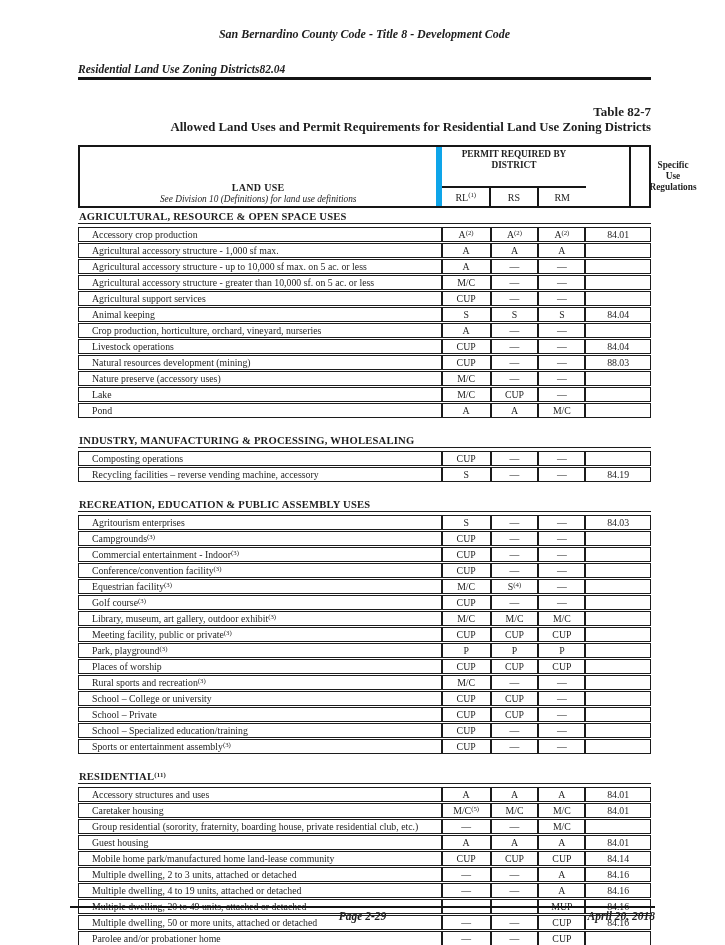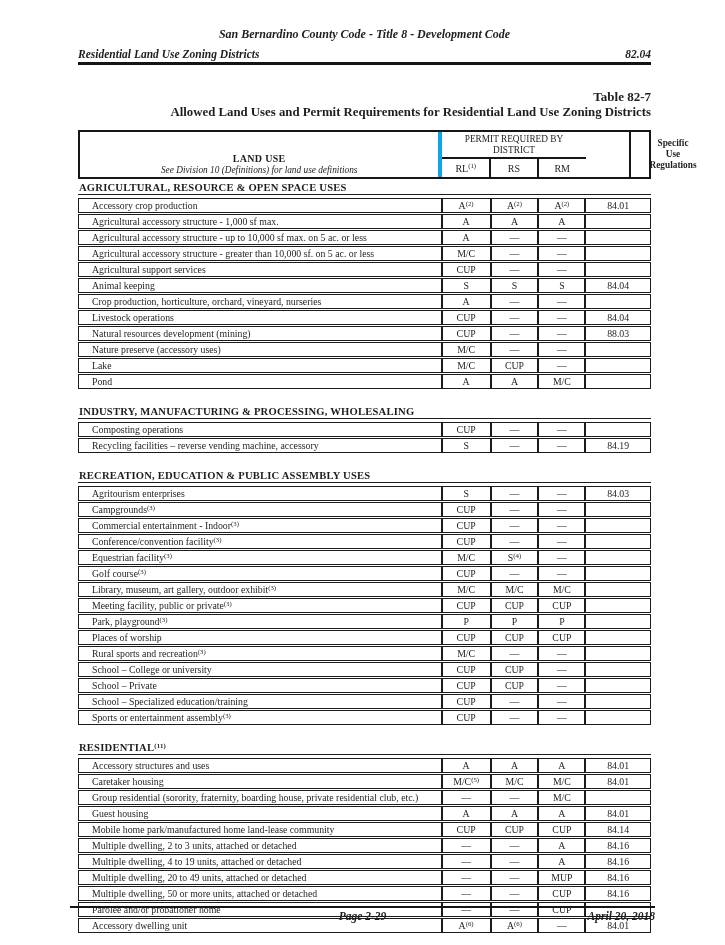--- a/index.html
+++ b/index.html
@@ -3,36 +3,36 @@
 <meta charset="utf-8">
 <style>
   html,body{margin:0;padding:0;}
   body{
     width:725px;height:945px;background:#ffffff;position:relative;
     font-family:"Liberation Serif","DejaVu Serif",serif;color:#1e1e1e;
     -webkit-font-smoothing:antialiased;overflow:hidden;
   }
   .content{position:absolute;left:78px;width:573px;top:8px;}
   .doc-title{margin-top:19px;text-align:center;font-style:italic;font-weight:bold;font-size:12px;}
-  .running-head{display:flex;justify-content:space-between;align-items:flex-end;margin-top:6px;font-size:11.5px;font-style:italic;}
+  .running-head{display:flex;justify-content:flex-start;align-items:flex-end;margin-top:21px;font-size:11.5px;font-style:italic;}
   .running-head .left{font-weight:bold;}
   .running-head .right{font-weight:bold;}
   .head-rule{border-top:3px solid #141414;margin-top:2px;}
   .table-title{margin-top:24px;text-align:right;font-weight:bold;font-size:13px;line-height:1.2;}
   .table-title .t2{font-size:12.8px;}
 
   .zoning-table{margin-top:10px;}
   .cols{display:grid;grid-template-columns:63.7% 8.55% 8.4% 8.2% 1fr;}
   .thead{border:2px solid #161616;}
-  .thead .h-landuse{grid-row:1/3;grid-column:1;border-right:4px solid #0ea5e9;
+  .thead .h-landuse{grid-row:1/3;grid-column:1;border-right:6px solid #0ea5e9;
      display:flex;flex-direction:column;justify-content:flex-end;align-items:center;padding-bottom:2px;}
   .h-landuse .lu-label{font-weight:bold;font-size:10px;letter-spacing:.3px;}
   .h-landuse .lu-sub{font-style:italic;font-size:9.3px;margin-top:1px;}
   .thead .h-permit{grid-column:2/5;grid-row:1;border-bottom:2px solid #161616;
-     text-align:center;font-weight:normal;font-size:9.3px;line-height:1.15;padding:2px 2px 2px;}
+     text-align:center;font-weight:bold;font-size:9.3px;line-height:1.15;padding:2px 2px 16px;}
   .thead .h-spec{grid-column:5;grid-row:1/3;border-left:2px solid #161616;
      display:flex;align-items:center;justify-content:center;text-align:center;
      font-weight:bold;font-size:9.3px;line-height:1.2;padding:0 19px;margin-left:43px;}
   .thead .h-col{grid-row:2;display:flex;align-items:center;justify-content:center;
      font-size:10px;padding:4px 17px 3px;}
   .thead .h-rl{grid-column:2;border-right:2px solid #161616;}
   .thead .h-rs{grid-column:3;border-right:2px solid #161616;}
   .thead .h-rm{grid-column:4;}
 
   .section-title{font-weight:bold;font-size:10.6px;letter-spacing:.2px;

